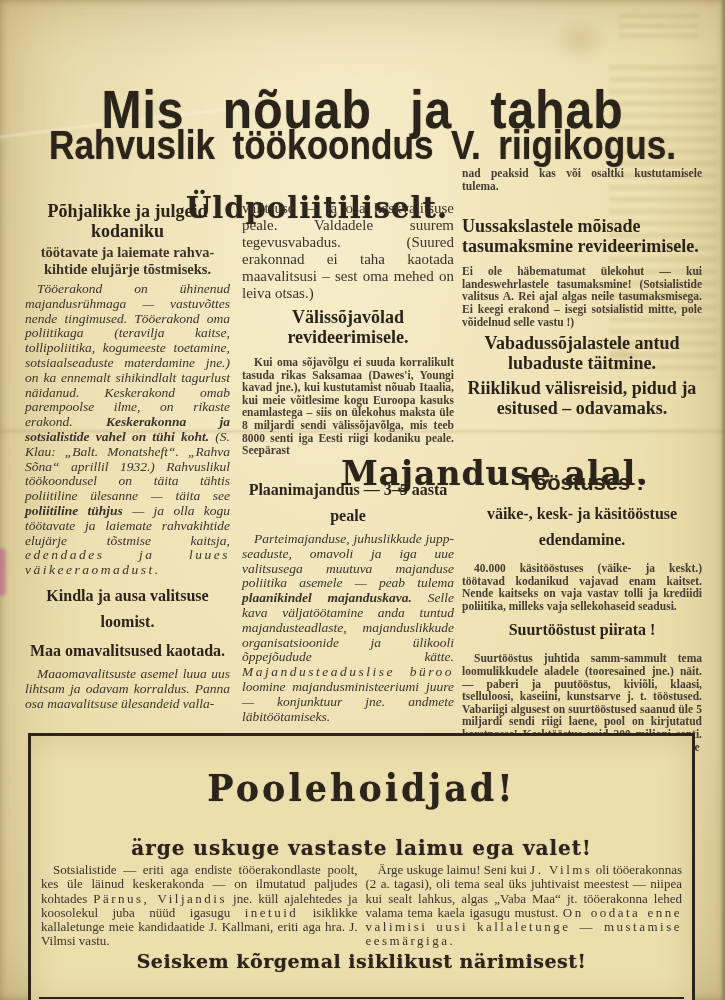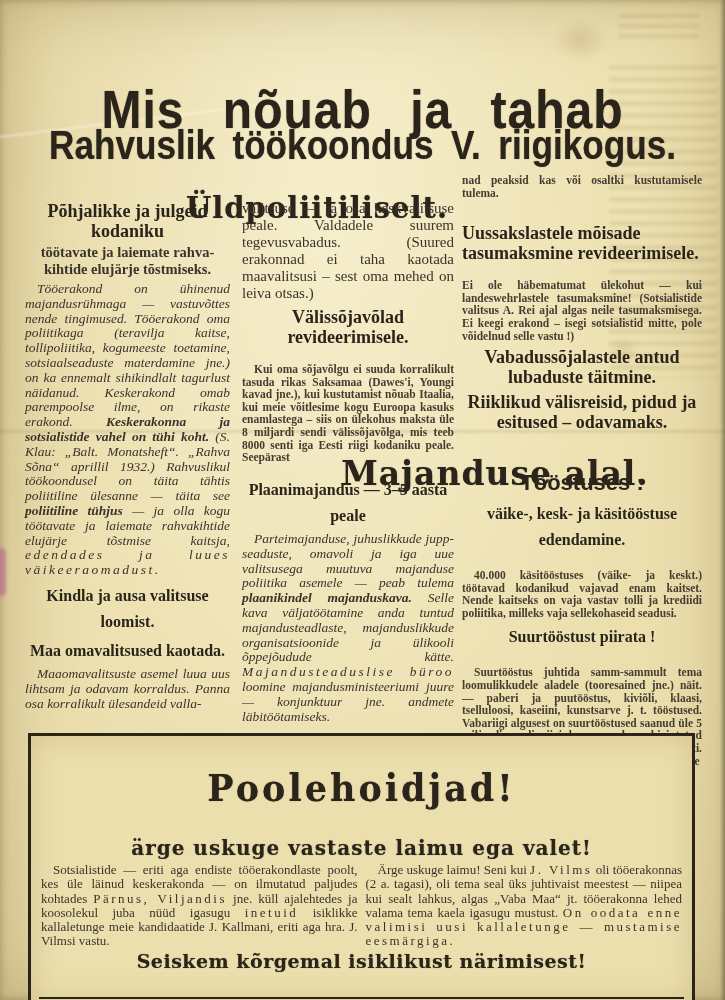--- a/index.html
+++ b/index.html
@@ -52,21 +52,21 @@
   .col2b{left:242px;top:472px;width:212px;}
   .col3a{left:462px;top:158px;width:240px;}
   .col3b{left:462px;top:468px;width:240px;}
   h3,h4,p{margin:0;}
   .sub{font-weight:bold;text-align:center;font-size:16px;line-height:26px;margin:5px 0 3px;color:var(--ink-dark);}
   .sub-lg{font-size:18px;line-height:20px;}
   .sub-left{text-align:left;margin-top:24px;}
   .lead{font-weight:bold;text-align:center;font-size:14.5px;line-height:17px;margin:2px 0 4px;}
   .body13{font-size:13.5px;line-height:14.8px;text-align:justify;font-style:italic;}
   .body15{font-size:15px;line-height:17px;text-align:justify;}
-  .small{font-size:11.5px;line-height:12.6px;text-align:justify;font-weight:bold;color:#453d31;margin-top:16px;}
+  .small{font-size:11.5px;line-height:12.6px;text-align:justify;font-weight:bold;color:#453d31;margin-top:9px;}
   .ind{text-indent:12px;}
   .sp{letter-spacing:2.5px;}
   .toostuses{font-family:"Liberation Sans",sans-serif;font-weight:bold;font-size:22px;text-align:center;margin:2px 0;color:var(--ink-dark);}
   
   .box{position:absolute;left:28px;top:733px;width:667px;height:272px;box-sizing:border-box;
     border:3px solid var(--border);background:var(--paper);padding:4px 10px 8px;overflow:hidden;
     box-shadow:inset 0 0 30px rgba(135,110,55,.25);}
   .box-heading{text-align:center;font-size:35px;line-height:39px;letter-spacing:3px;transform:scaleY(1.04);}
   .box-subheading{text-align:center;font-size:20px;line-height:22px;letter-spacing:1px;margin-top:1px;}
   .box-cols{display:flex;gap:8px;margin-top:4px;}
@@ -97,21 +97,21 @@
   <h1 class="masthead m2">Rahvuslik töökoondus V. riigikogus.</h1>
 
   <h2 class="display sec1">Üldpoliitiliselt.</h2>
 
   <div class="col col1">
     <h3 class="sub sub-lg">Põhjalikke ja julgeid kodaniku</h3>
     <p class="lead">töötavate ja laiemate rahva­kihtide elujärje tõstmiseks.</p>
     <p class="body13 ind"><span>Tööerakond on ühinenud majandusrühmaga — vastuvõttes nende tingimused. Tööerakond oma poliitikaga (teravilja kaitse, tollipoliitika, kogumeeste toetamine, sotsiaalseaduste materdamine jne.) on ka ennemalt sihikindlalt tagurlust näidanud. Keskerakond omab parempoolse ilme, on rikaste erakond. </span><b>Keskerakonna ja sotsialistide vahel on tühi koht.</b><span> (S. Klau: „Balt. Monatsheft“. „Rahva Sõna“ aprillil 1932.) Rahvuslikul töökoondusel on täita tähtis poliitiline ülesanne — täita see </span><b>poliitiline tühjus</b><span> — ja olla kogu töötavate ja laiemate rahvakihtide elujärje tõstmise kaitsja, </span><span class="sp">edendades ja luues väikeeraomadust.</span></p>
     <h3 class="sub">Kindla ja ausa valitsuse loomist.</h3>
     <h3 class="sub" style="margin-top:1px">Maa omavalitsused kaotada.</h3>
-    <p class="body13 ind">Maaomavalitsuste asemel luua uus lihtsam ja odavam korraldus. Panna osa korralikult ülesandeid valla-</p>
+    <p class="body13 ind">Maaomavalitsuste asemel luua uus lihtsam ja odavam korraldus. Panna osa maavalitsuse ülesandeid valla-</p>
   </div>
 
   <div class="col col2a">
     <p class="body15">valitsuse — ja osa keskvalitsuse peale. Valdadele suurem tegevusvabadus. (Suured erakonnad ei taha kaotada maavalitsusi – sest oma mehed on leiva otsas.)</p>
     <h3 class="sub sub-lg">Välissõjavõlad revideerimisele.</h3>
     <p class="small ind">Kui oma sõjavõlgu ei suuda korralikult tasuda rikas Saksamaa (Dawes'i, Youngi kavad jne.), kui kustutamist nõuab Itaalia, kui meie võitlesime kogu Euroopa kasuks enamlastega – siis on ülekohus maksta üle 8 miljardi sendi välissõjavõlga, mis teeb 8000 senti iga Eesti riigi kodaniku peale. Seepärast</p>
   </div>
 
   <h2 class="display sec2">Majanduse alal.</h2>
 

